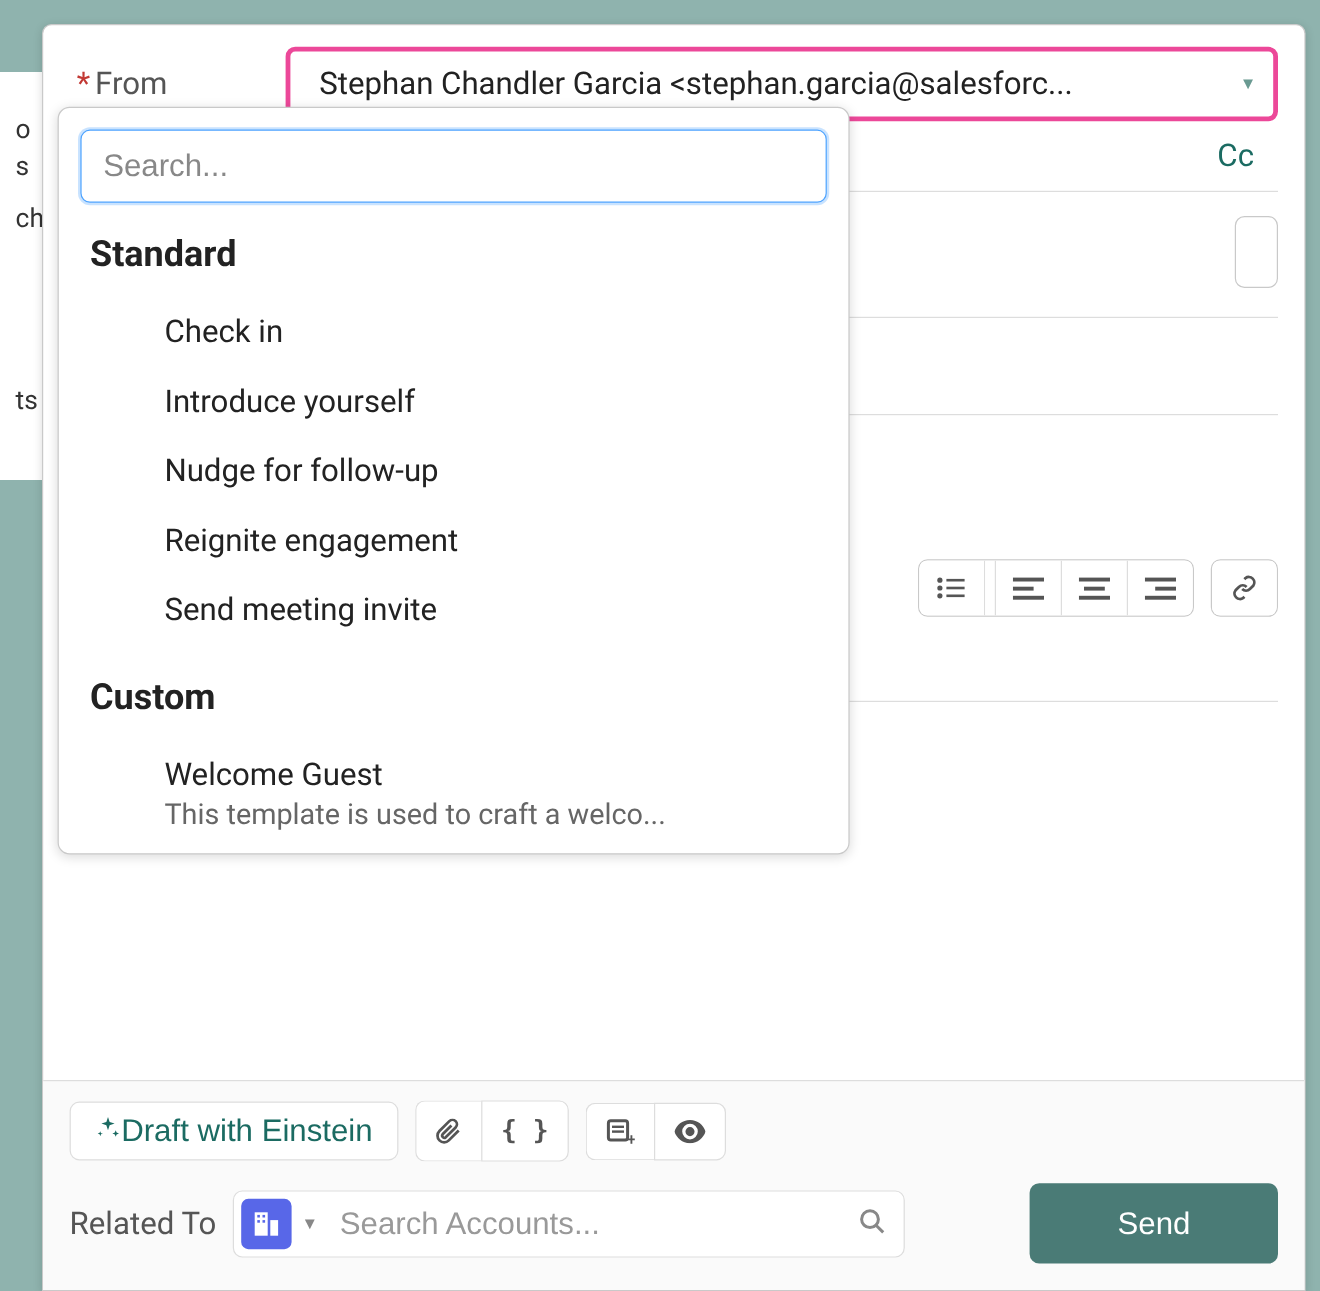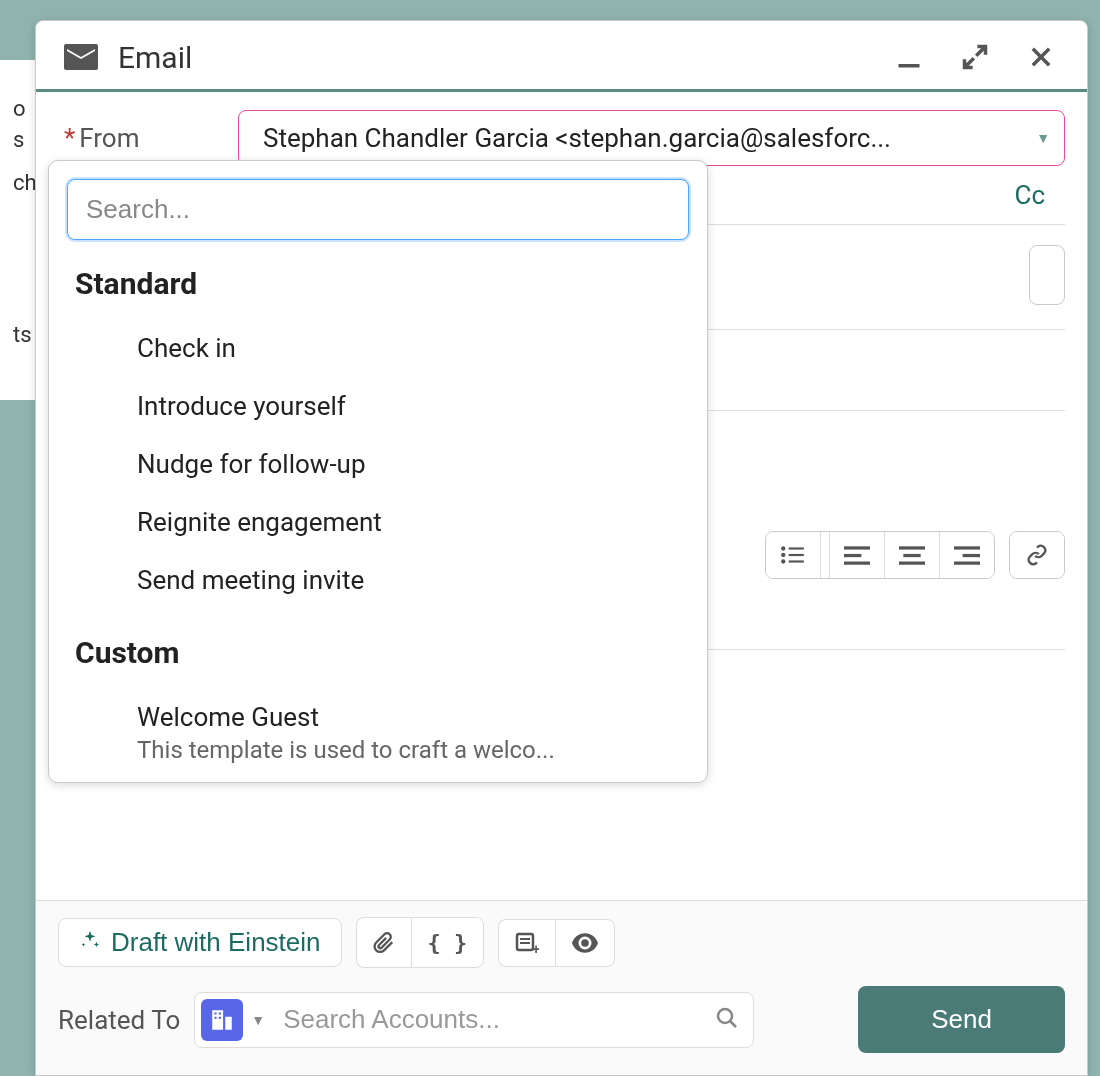--- a/index.html
+++ b/index.html
@@ -46,21 +46,21 @@
     .envelope-icon { color: #555; margin-right: 20px; display: inline-flex; }
     .header-title { font-size: 30px; color: #333; flex: 1; }
     .header-controls { display: flex; gap: 30px; align-items: center; }
     .hc-btn { background: none; border: none; cursor: pointer; color: #555; padding: 4px; display: inline-flex; }
     .composer-body { padding: 18px 22px 0; position: relative; flex: 1; }
     .field-row { display: flex; align-items: center; margin-bottom: 14px; }
     .field-label { font-size: 26px; color: #555; width: 180px; padding-left: 6px; }
     .field-label .req { color: #c23934; margin-right: 4px; }
     .from-select {
       flex: 1;
-      border: 1px solid #ec4899;
+      border: 4px solid #ec4899;
       border-radius: 8px;
       padding: 12px 38px 12px 24px;
       font-size: 26px;
       color: #222;
       position: relative;
       white-space: nowrap;
       overflow: hidden;
       text-overflow: ellipsis;
     }
     .from-caret {
@@ -113,21 +113,20 @@
       background: #fafafa;
       padding: 16px 22px 22px;
       display: flex;
       flex-direction: column;
       gap: 18px;
     }
     .footer-row1 { display: flex; align-items: center; gap: 14px; }
     .einstein-btn {
       display: flex;
       align-items: center;
-      gap: 10px;
       border: 1px solid #ddd;
       background: #fff;
       border-radius: 8px;
       padding: 8px 20px;
       font-size: 26px;
       color: #1b6b62;
       cursor: pointer;
     }
     .sparkle { color: #1b6b62; }
     .icon-btn-group { display: flex; gap: 0px; }
@@ -182,45 +181,20 @@
 </head>
 <body>
 
 <div class="bg-panel">
   <div class="row">o s</div>
   <div class="row">ch</div>
   <div class="row" style="margin-top:110px">ts</div>
 </div>
 
 <div class="composer">
-  <div class="composer-header">
-    <span class="envelope-icon">
-      <svg width="34" height="26" viewBox="0 0 34 26">
-          <path fill="currentColor" d="M2 0h30a2 2 0 0 1 2 2v22a2 2 0 0 1-2 2H2a2 2 0 0 1-2-2V2a2 2 0 0 1 2-2zm1 5v2l14 8 14-8V5L17 13 3 5z"></path>
-        </svg>
-    </span>
-    <span class="header-title">Email</span>
-    <div class="header-controls">
-      <button class="hc-btn">
-        <svg width="28" height="28" viewBox="0 0 24 24">
-            <rect x="3" y="18" width="18" height="3" fill="currentColor"></rect>
-          </svg>
-      </button>
-      <button class="hc-btn">
-        <svg width="28" height="28" viewBox="0 0 24 24" fill="none" stroke="currentColor" stroke-width="3">
-            <path d="M14 3h7v7M21 3l-8 8M10 21H3v-7M3 21l8-8"></path>
-          </svg>
-      </button>
-      <button class="hc-btn">
-        <svg width="28" height="28" viewBox="0 0 24 24" fill="none" stroke="currentColor" stroke-width="3">
-            <path d="M5 5l14 14M19 5L5 19"></path>
-          </svg>
-      </button>
-    </div>
-  </div>
 
   <div class="composer-body">
     <div class="field-row">
       <div class="field-label"><span class="req">*</span><span>From</span></div>
       <div class="from-select" style="position:relative;">
         <span>Stephan Chandler Garcia &lt;stephan.garcia@salesforc...</span>
         <span class="from-caret">▼</span>
       </div>
     </div>
 

